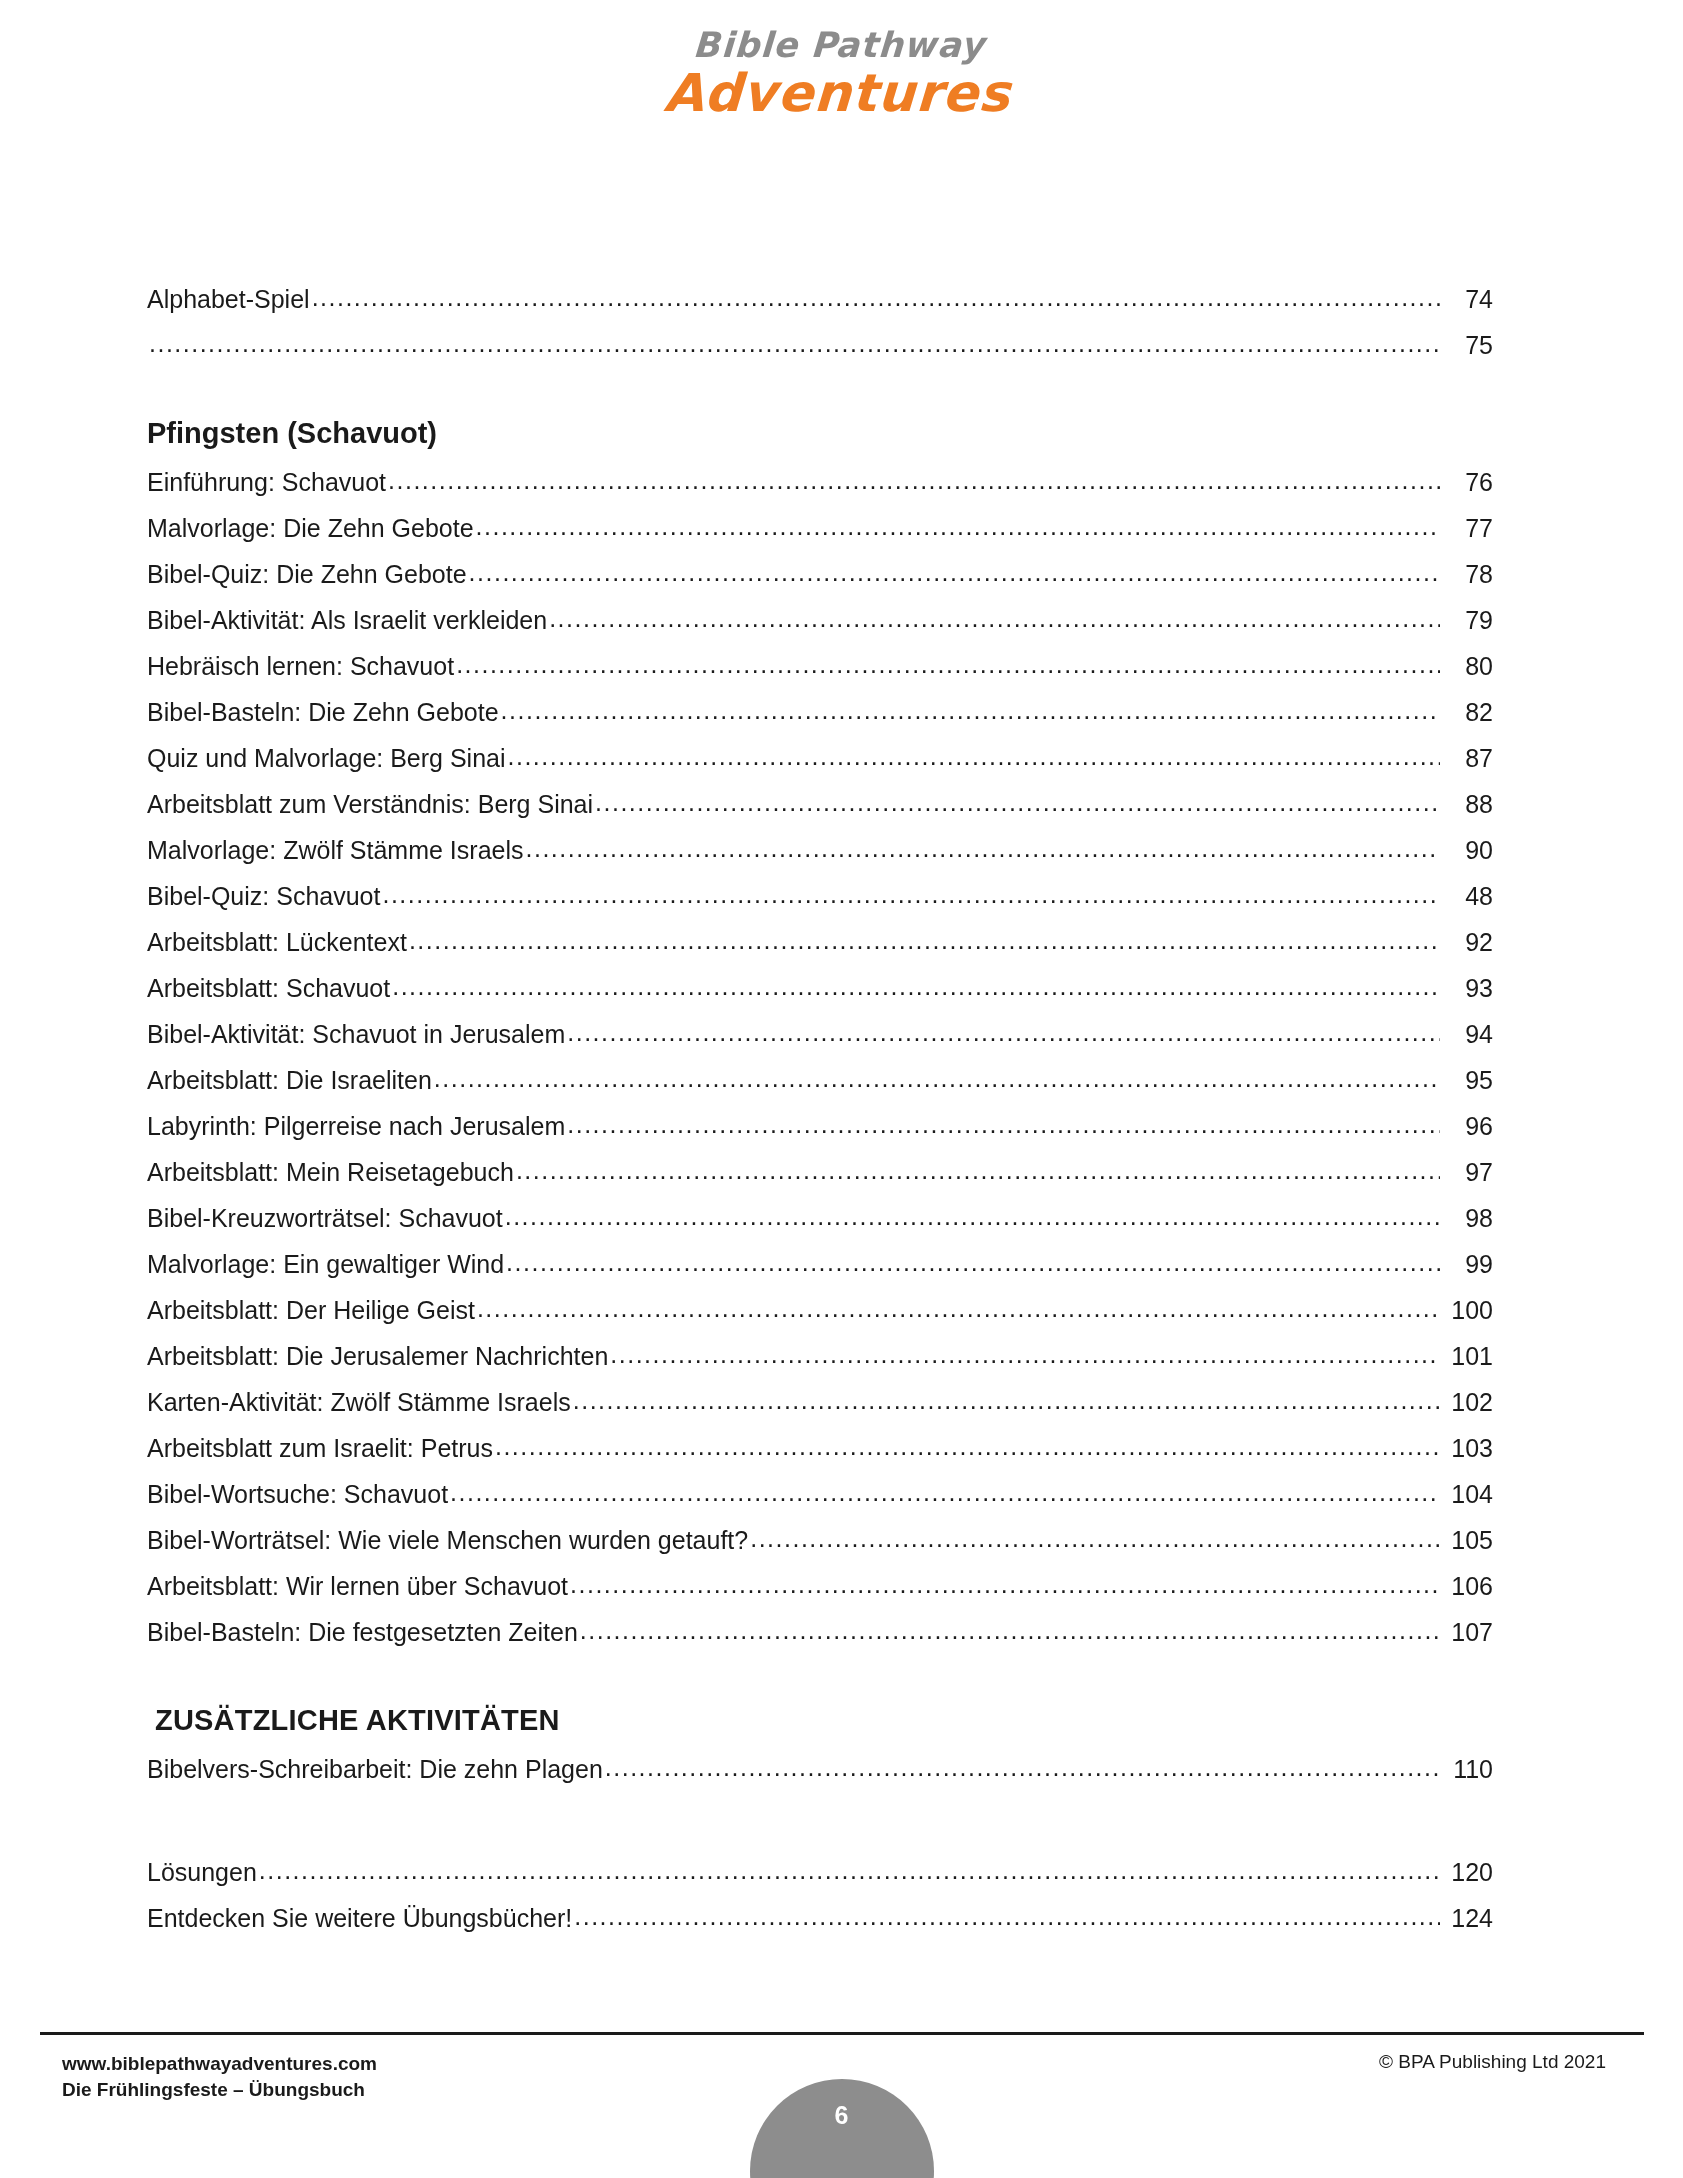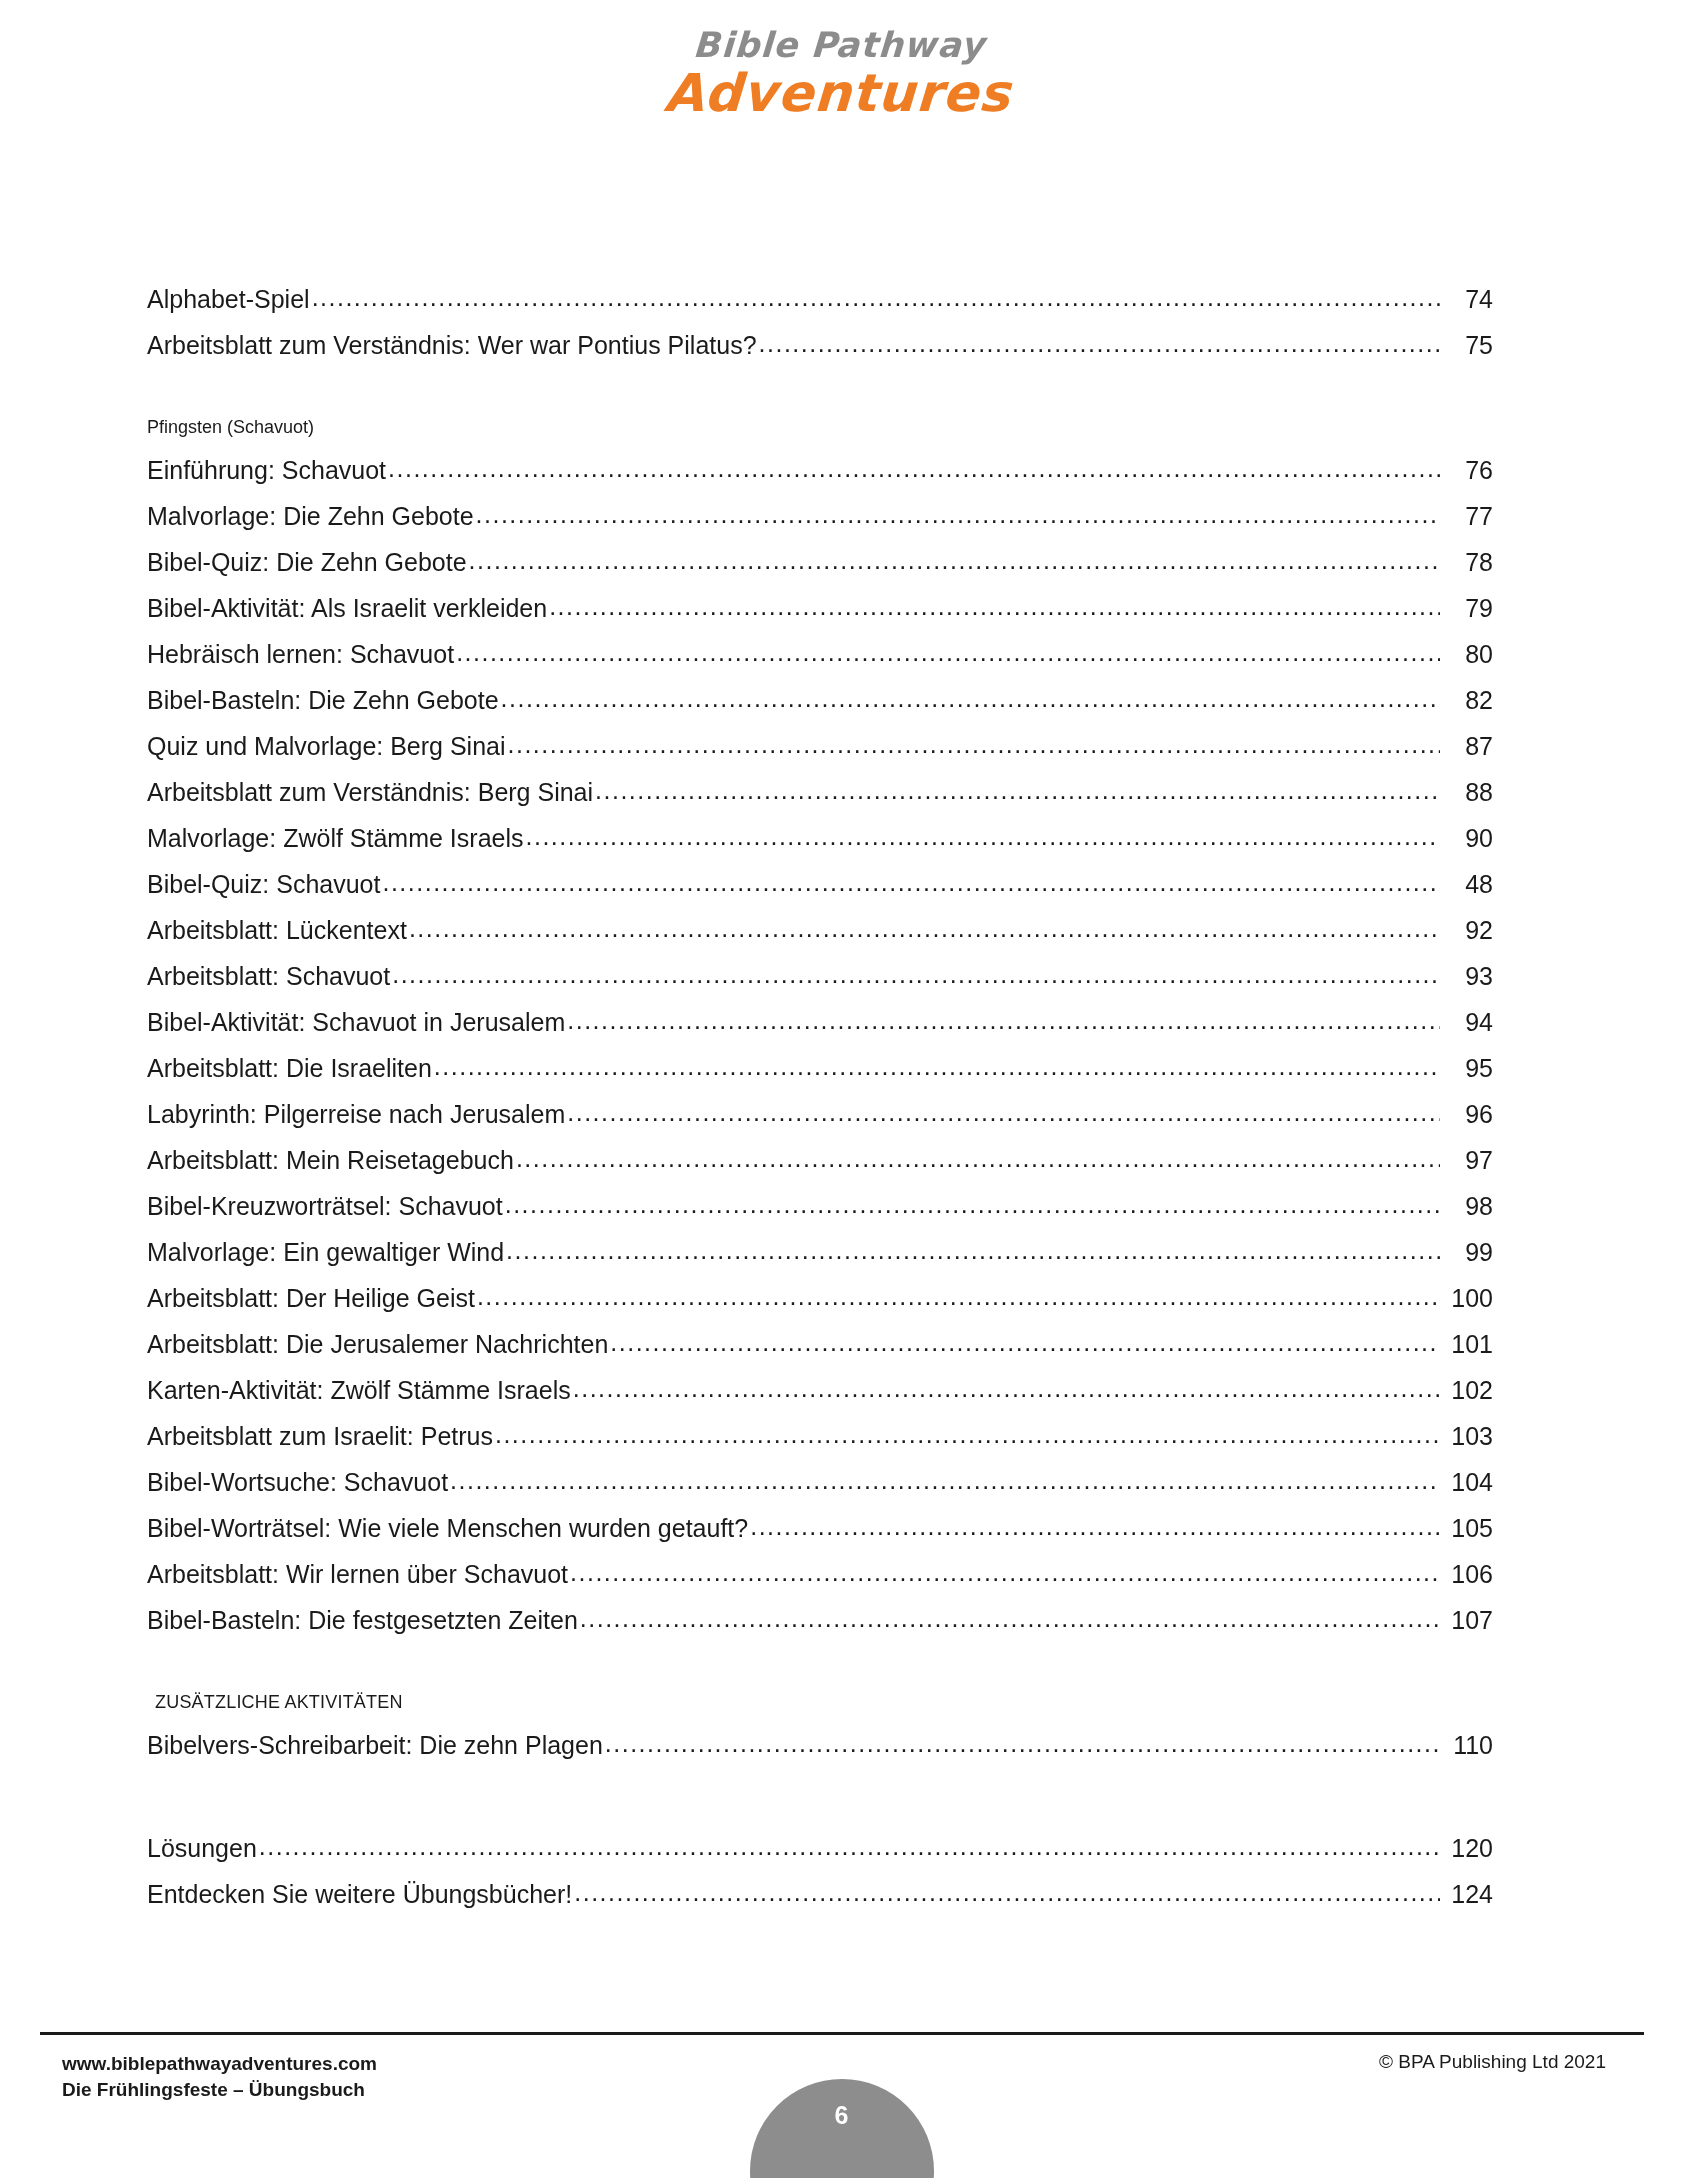--- a/index.html
+++ b/index.html
@@ -82,22 +82,22 @@
     color: #1a1a1a;
     transform: translateY(-2px);
   }
   .toc-page {
     flex: 0 0 auto;
     text-align: right;
     min-width: 51px;
   }
 
   .section-head {
-    font-size: 18px;
-    font-weight: normal;
+    font-size: 29px;
+    font-weight: bold;
     margin: 0 0 20px 0;
   }
   .section-head.caps {
     letter-spacing: 0.2px;
     margin-left: 8px;
   }
 
   .gap-lg { height: 38px; }
   .gap-xl { height: 57px; }
 
@@ -155,21 +155,20 @@
   </div>
 
   <div class="toc">
 
     <div class="toc-entry">
       <span class="toc-title">Alphabet-Spiel</span>
       <span class="dots">..................................................................................................................................................................</span>
       <span class="toc-page">74</span>
     </div>
     <div class="toc-entry">
-      <span class="toc-title">Arbeitsblatt zum Verständnis: Wer war Pontius Pilatus?</span>
       <span class="dots">..................................................................................................................................................................</span>
       <span class="toc-page">75</span>
     </div>
 
     <div class="gap-lg"></div>
 
     <div class="section-head">Pfingsten (Schavuot)</div>
 
     <div class="toc-entry">
       <span class="toc-title">Einführung: Schavuot</span>

